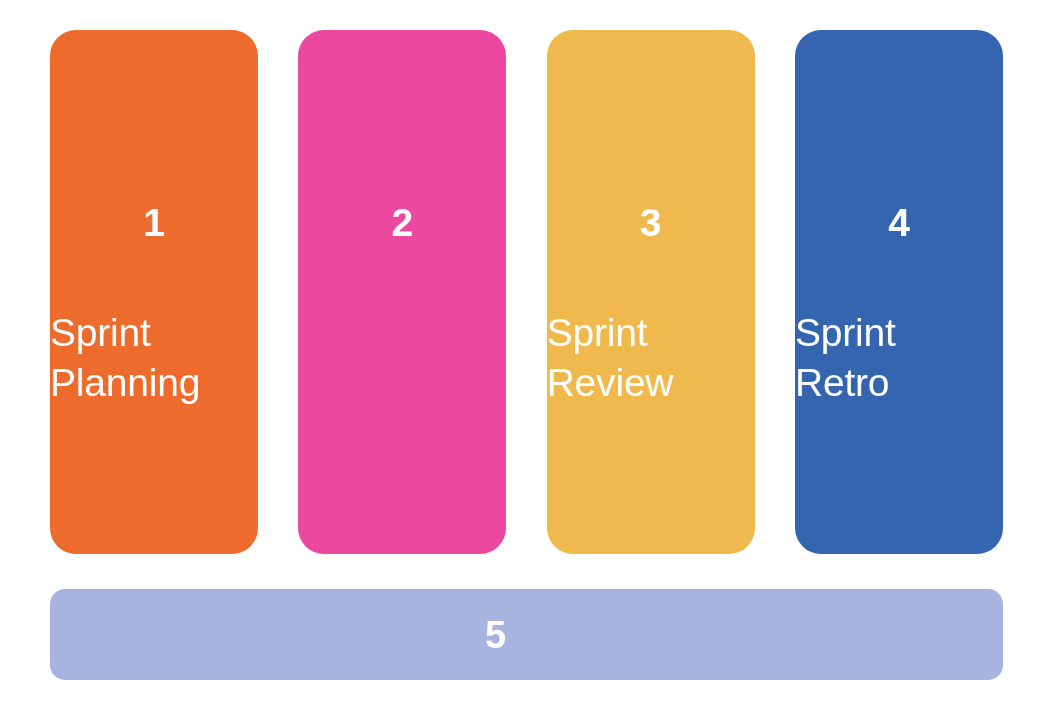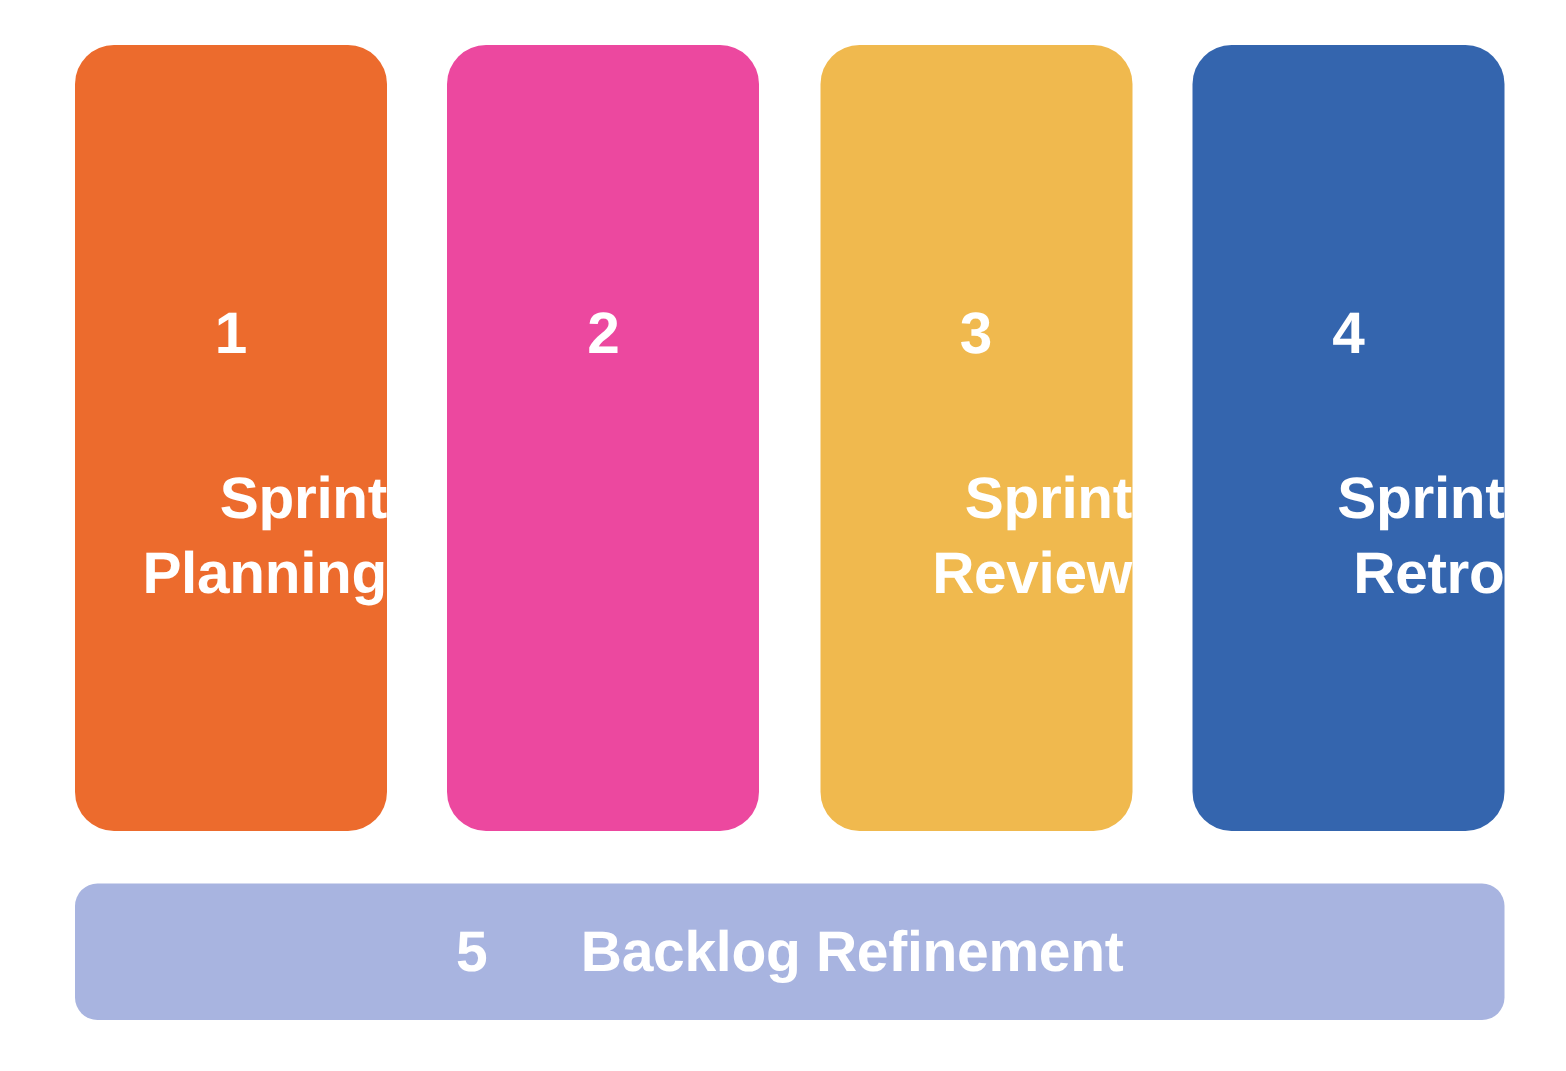--- a/index.html
+++ b/index.html
@@ -48,23 +48,23 @@
     line-height: 1;
     text-align: center;
     position: absolute;
     top: 173px;
     left: 0;
     right: 0;
   }
   .card-label {
     color: #ffffff;
     font-size: 39px;
-    font-weight: bold;
+    font-weight: normal;
     line-height: 50px;
-    text-align: right;
+    text-align: left;
     position: absolute;
     top: 278px;
     left: 0;
     right: 0;
     white-space: pre-line;
     letter-spacing: -0.2px;
   }
   .footer-bar {
     position: absolute;
     left: 50px;
@@ -119,16 +119,15 @@
     <div class="card" style="background: rgb(52, 101, 174);">
       <div class="card-number">4</div>
       <div class="card-label">Sprint
 Retro</div>
     </div>
 
   </div>
 
   <div class="footer-bar" style="background: rgb(168, 180, 224);">
     <span class="footer-number">5</span>
-    <span class="footer-label">Backlog Refinement</span>
   </div>
 
 </div>
 
 </body></html>

